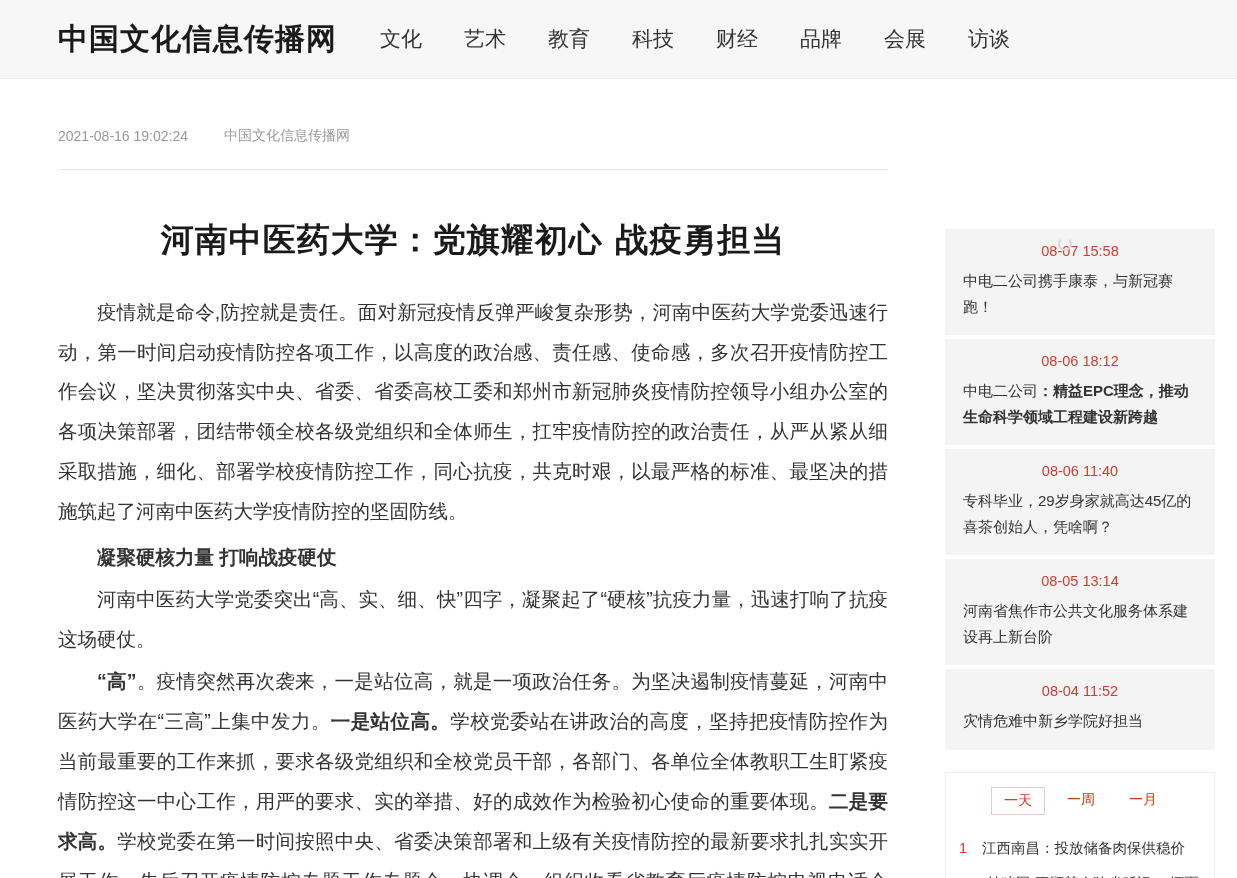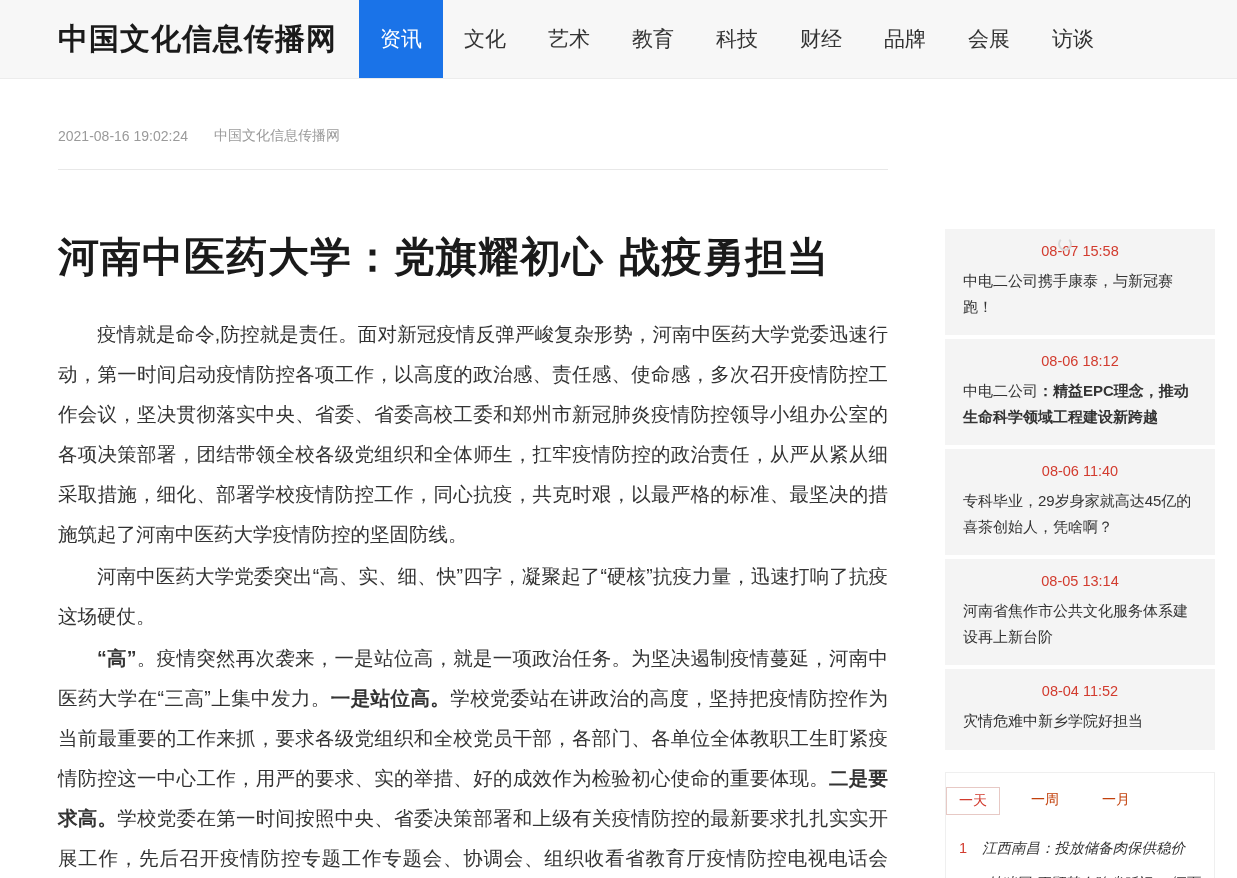--- a/index.html
+++ b/index.html
@@ -57,37 +57,38 @@
     display: flex;
     padding: 0;
   }
   .content {
     width: 900px;
     padding: 0 0 0 58px;
   }
   .meta {
     display: flex;
     align-items: center;
-    gap: 26px;
+    gap: 36px;
     font-size: 14px;
     color: #9a9a9a;
     padding-top: 48px;
     padding-bottom: 24px;
     border-bottom: 1px solid #e8e8e8;
     width: 830px;
   }
   .article-title {
     font-family: "DejaVu Sans", sans-serif;
-    font-size: 41px;
+    font-size: 33px;
     font-weight: bold;
     color: #1a1a1a;
     letter-spacing: 1px;
-    margin: 60px 0 30px 0;
+    margin: 48px 0 30px 0;
     width: 830px;
     line-height: 1.35;
+    text-align: center;
   }
   .article-body {
     width: 830px;
     font-size: 19.5px;
     line-height: 2.05;
     color: #333;
     text-align: justify;
   }
   .article-body p {
     margin: 0 0 2px 0;
@@ -142,21 +143,22 @@
 
   
   .rank-box {
     margin-top: 22px;
     background: #fff;
     border: 1px solid #efefef;
     padding: 0;
   }
   .rank-tabs {
     display: flex;
-    gap: 19px;
+    justify-content: center;
+    gap: 10px;
     padding: 14px 0 10px 0;
   }
   .rank-tab {
     font-size: 14px;
     color: #c2410c;
     padding: 4px 12px;
     cursor: pointer;
   }
   .rank-tab.active {
     color: #d23b2e;
@@ -171,29 +173,28 @@
     line-height: 1.65;
     padding: 6px 0;
     color: #333;
   }
   .rank-num {
     color: #d23b2e;
     width: 14px;
     flex: none;
     text-align: center;
   }
-  .rank-text { flex: 1; font-style: italic; }
+  .rank-text { flex: 1; }
 </style>
 </head>
 <body>
 
 <div class="site-header">
   <div class="brand">中国文化信息传播网</div>
   <div class="nav">
-    <div class="nav-item active">资讯</div>
     <div class="nav-item">文化</div>
     <div class="nav-item">艺术</div>
     <div class="nav-item">教育</div>
     <div class="nav-item">科技</div>
     <div class="nav-item">财经</div>
     <div class="nav-item">品牌</div>
     <div class="nav-item">会展</div>
     <div class="nav-item">访谈</div>
   </div>
 </div>
@@ -203,20 +204,21 @@
   <div class="content">
     <div class="meta">
       <span>2021-08-16 19:02:24</span>
       <span>中国文化信息传播网</span>
     </div>
 
     <h1 class="article-title">河南中医药大学：党旗耀初心 战疫勇担当</h1>
 
     <div class="article-body">
       <p>疫情就是命令,防控就是责任。面对新冠疫情反弹严峻复杂形势，河南中医药大学党委迅速行动，第一时间启动疫情防控各项工作，以高度的政治感、责任感、使命感，多次召开疫情防控工作会议，坚决贯彻落实中央、省委、省委高校工委和郑州市新冠肺炎疫情防控领导小组办公室的各项决策部署，团结带领全校各级党组织和全体师生，扛牢疫情防控的政治责任，从严从紧从细采取措施，细化、部署学校疫情防控工作，同心抗疫，共克时艰，以最严格的标准、最坚决的措施筑起了河南中医药大学疫情防控的坚固防线。</p>
+      <p class="subhead">凝聚硬核力量  打响战疫硬仗</p>
       <p>河南中医药大学党委突出“高、实、细、快”四字，凝聚起了“硬核”抗疫力量，迅速打响了抗疫这场硬仗。</p>
       <p>
         <b>“高”</b><span>。疫情突然再次袭来，一是站位高，就是一项政治任务。为坚决遏制疫情蔓延，河南中医药大学在“三高”上集中发力。</span><b>一是站位高。</b><span>学校党委站在讲政治的高度，坚持把疫情防控作为当前最重要的工作来抓，要求各级党组织和全校党员干部，各部门、各单位全体教职工生盯紧疫情防控这一中心工作，用严的要求、实的举措、好的成效作为检验初心使命的重要体现。</span><b>二是要求高。</b><span>学校党委在第一时间按照中央、省委决策部署和上级有关疫情防控的最新要求扎扎实实开展工作，先后召开疫情防控专题工作专题会、协调会、组织收看省教育厅疫情防控电视电话会等，对上级疫情防控精神及时学习传达，</span>
       </p>
     </div>
   </div>
 
   <div class="sidebar">
     <div class="spinner"></div>
     <div class="sidebar-inner">

